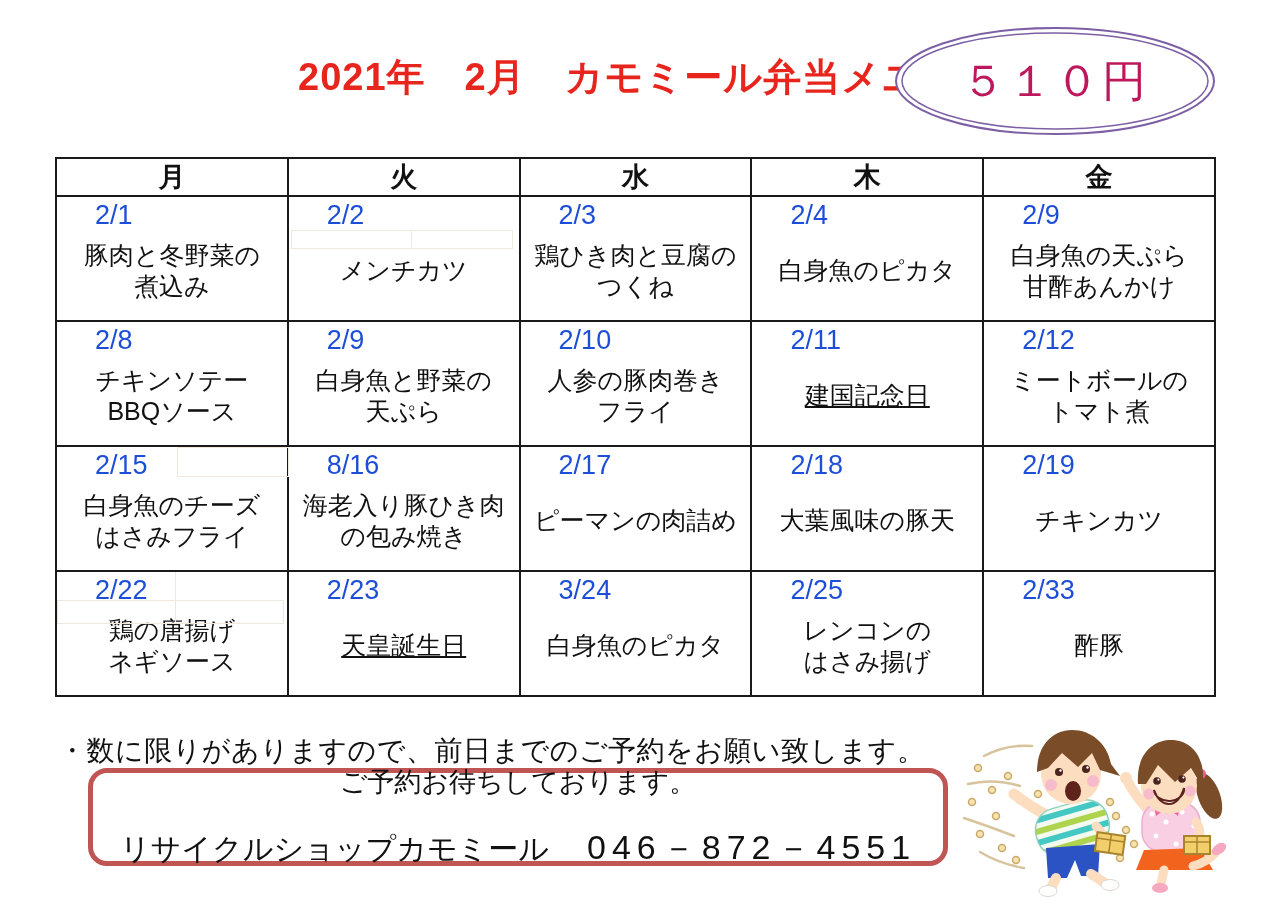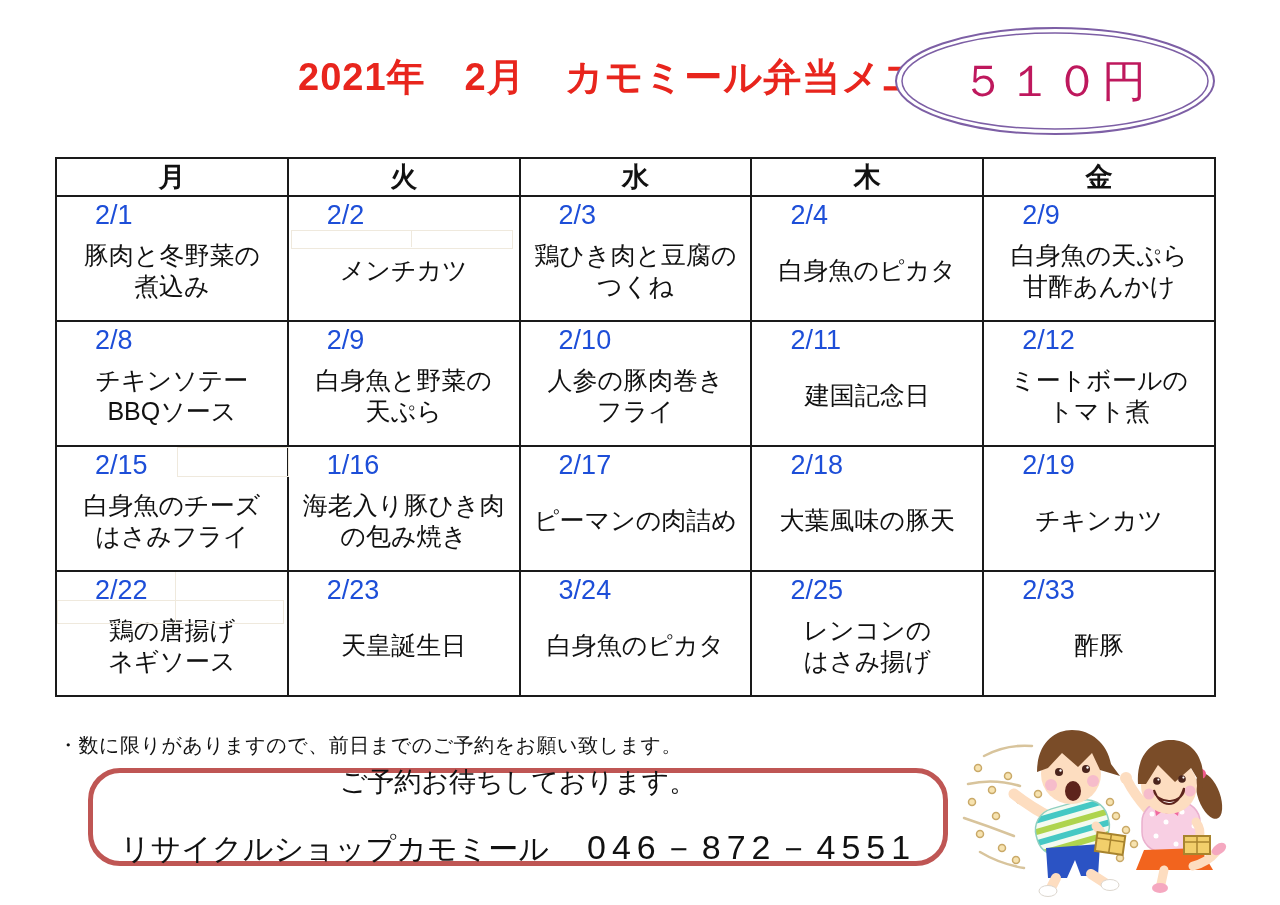--- a/index.html
+++ b/index.html
@@ -23,42 +23,42 @@
   
   table.cal{
     position:absolute;left:55px;top:157px;width:1161px;
     border-collapse:collapse;table-layout:fixed;
   }
   table.cal th,table.cal td{border:2px solid #1a1a1a;padding:0;}
   table.cal th{
     height:29px;font-size:27px;font-weight:600;text-align:center;vertical-align:middle;
   }
   table.cal td{height:123px;position:relative;vertical-align:top;background:#fff;}
-  td.holiday{background:var(--holiday-pink,#f799f0);}
+  td.holiday{background:var(--holiday-pink,#f799f0);text-decoration:underline;}
   .cell-date{
     position:absolute;top:3px;left:38px;font-size:27px;color:#1d4ed8;
   }
   .cell-menu{
     height:100%;box-sizing:border-box;padding:30px 4px 6px 4px;
     display:flex;align-items:center;justify-content:center;
     text-align:center;font-size:25px;line-height:1.22;white-space:pre-line;
   }
   .ghost{position:absolute;border:1px solid #efe9dd;pointer-events:none;}
   .ghost-v{position:absolute;border-left:1px solid #efe9dd;pointer-events:none;}
   
   .note1{
     position:absolute;left:42px;top:690px;font-size:34px;letter-spacing:0.5px;white-space:nowrap;
   }
   .note2{
-    position:absolute;left:58px;top:732px;font-size:20px;letter-spacing:0.5px;white-space:nowrap;
+    position:absolute;left:58px;top:732px;font-size:28px;letter-spacing:0.5px;white-space:nowrap;
   }
   
   .res-box{
     position:absolute;left:88px;top:768px;width:860px;height:98px;
-    border:5px solid var(--res-border,#bf5654);border-radius:32px;
+    border:5px solid var(--res-border,#bf5654);border-radius:19px;
     display:flex;flex-direction:column;align-items:center;justify-content:center;
     background:#fff;box-sizing:border-box;
   }
   .res-line1{font-size:27px;margin-bottom:4px;}
   .res-line2{font-size:30px;display:flex;align-items:baseline;}
   .res-shop{margin-right:38px;}
   .res-phone{font-size:34px;letter-spacing:6px;margin-top:21px;}
   
   .illustration{position:absolute;left:950px;top:698px;width:295px;height:200px;}
 </style>
@@ -142,21 +142,21 @@
         </td>
       </tr>
       <tr>
         <td>
           <div class="ghost" style="left:120px;top:0px;width:110px;height:28px;"></div>
           <span class="cell-date">2/15</span>
           <div class="cell-menu">白身魚のチーズ
 はさみフライ</div>
         </td>
         <td>
-          <span class="cell-date">1/16</span>
+          <span class="cell-date">8/16</span>
           <div class="cell-menu">海老入り豚ひき肉
 の包み焼き</div>
         </td>
         <td>
           <span class="cell-date">2/17</span>
           <div class="cell-menu">ピーマンの肉詰め</div>
         </td>
         <td>
           <span class="cell-date">2/18</span>
           <div class="cell-menu">大葉風味の豚天</div>

